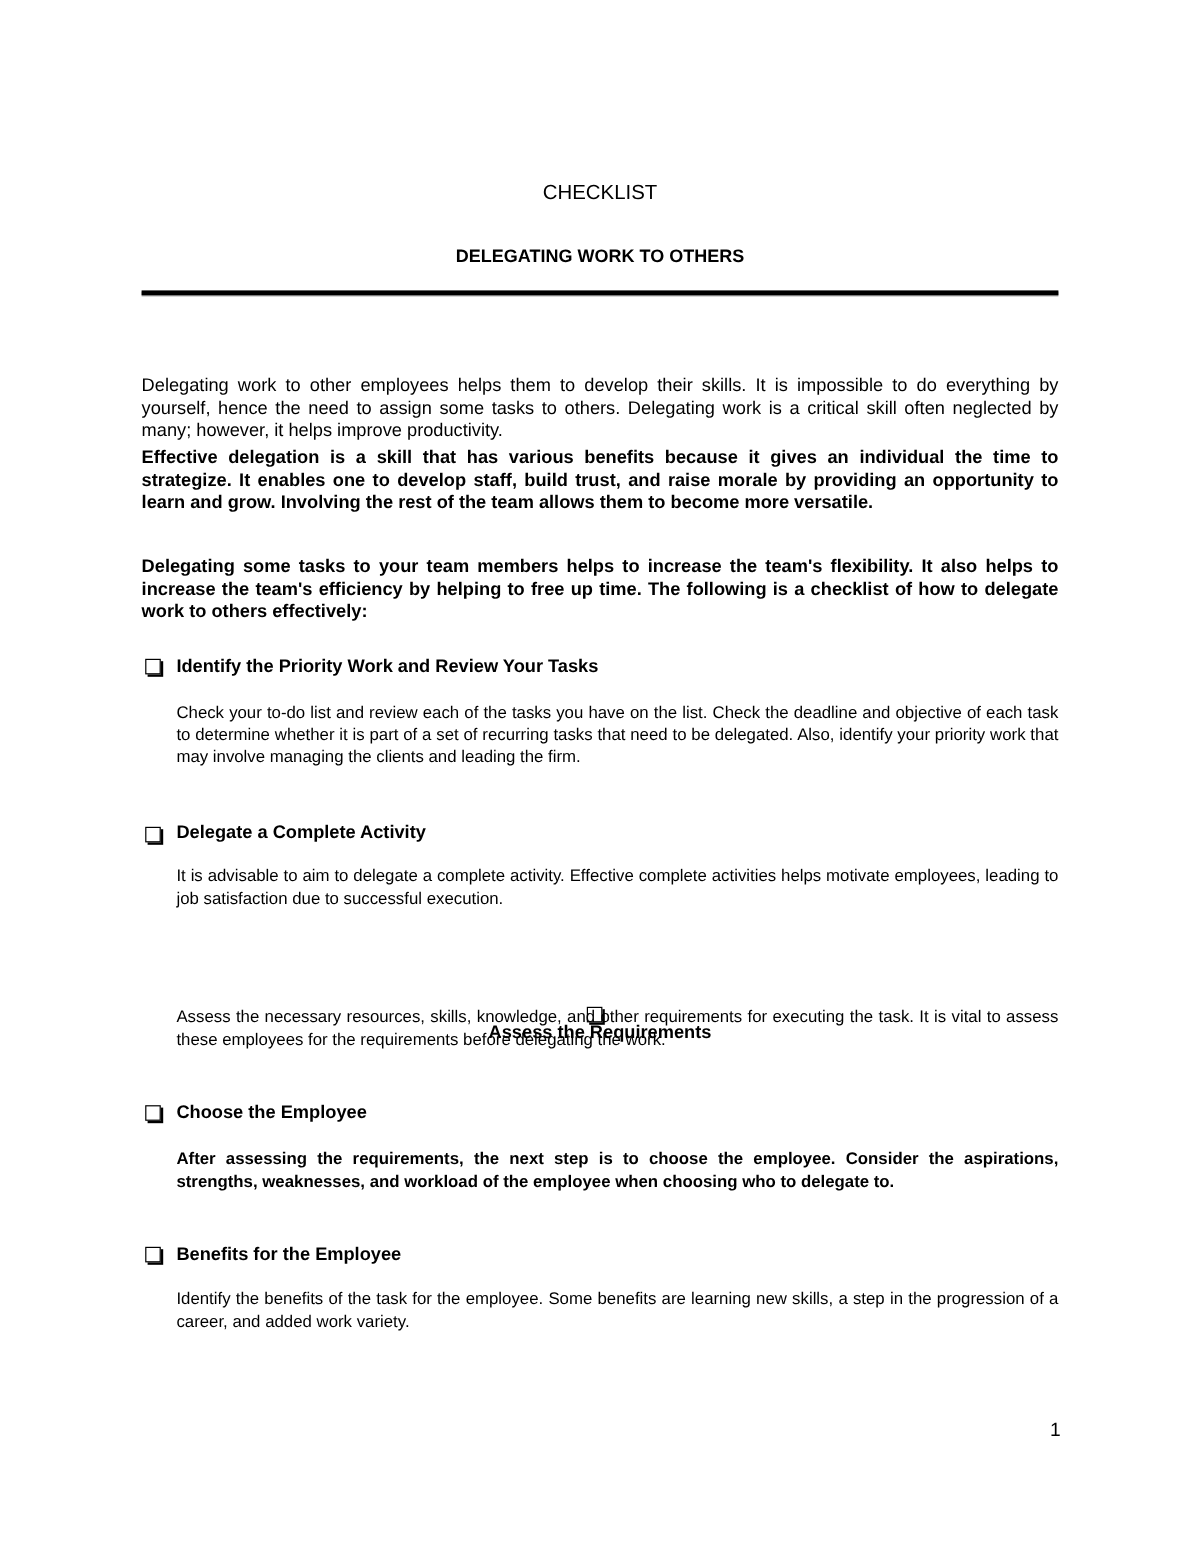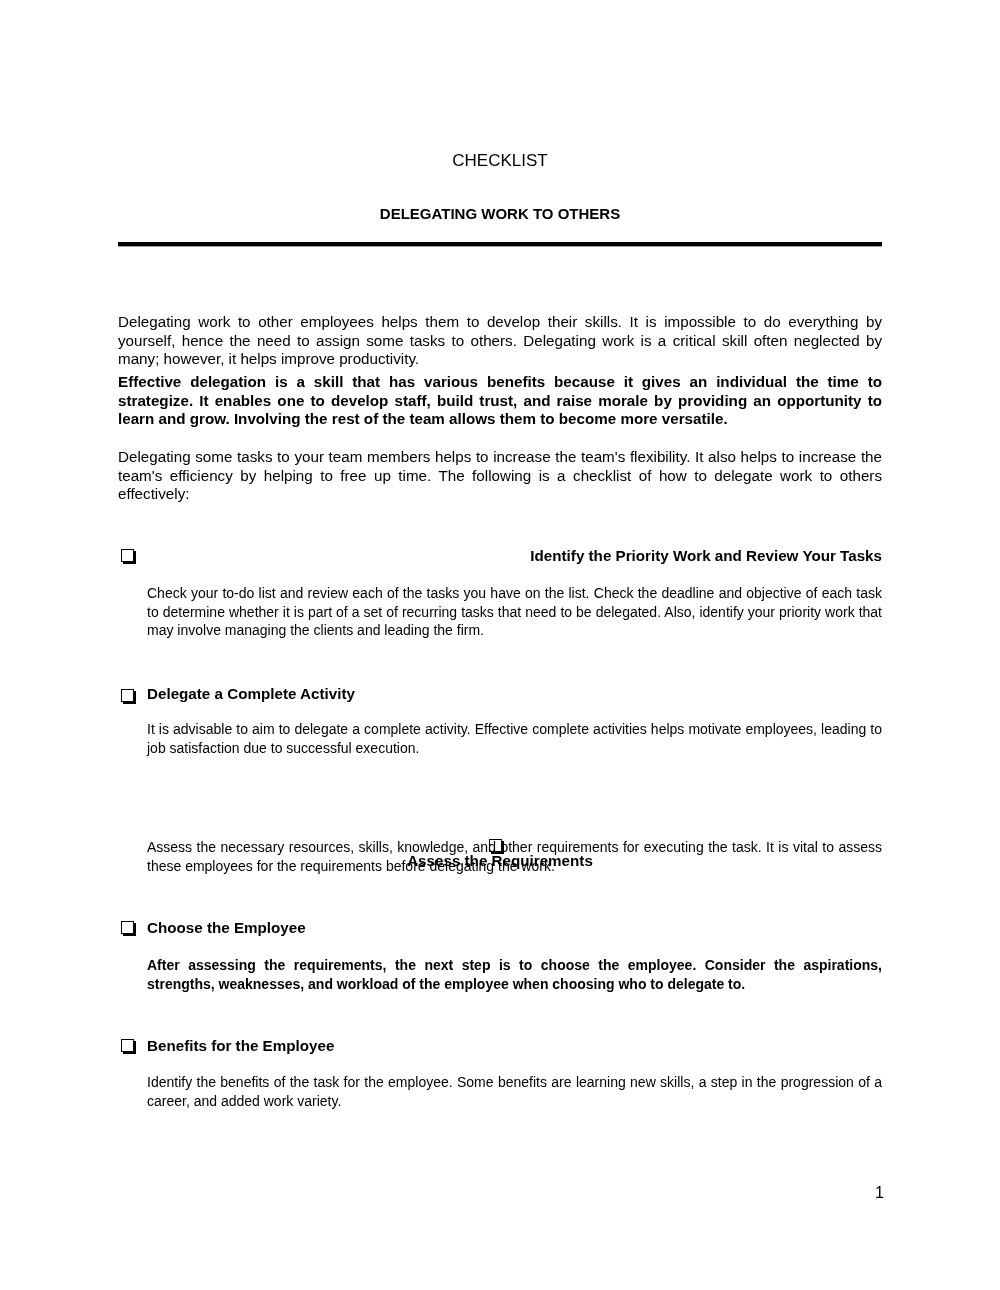--- a/index.html
+++ b/index.html
@@ -103,23 +103,23 @@
 </head>
 <body>
 
 <div class="page">
   <div class="title">CHECKLIST</div>
   <div class="subtitle">DELEGATING WORK TO OTHERS</div>
   <div class="rule"></div>
 
   <p class="para" style="top:297px;margin-top:16px;">Delegating work to other employees helps them to develop their skills. It is impossible to do everything by yourself, hence the need to assign some tasks to others. Delegating work is a critical skill often neglected by many; however, it helps improve productivity.</p>
   <p class="para" style="top:373px;font-weight:bold;">Effective delegation is a skill that has various benefits because it gives an individual the time to strategize. It enables one to develop staff, build trust, and raise morale by providing an opportunity to learn and grow. Involving the rest of the team allows them to become more versatile.</p>
-  <p class="para" style="top:448px;">Delegating some tasks to your team members helps to increase the team's flexibility. It also helps to increase the team's efficiency by helping to free up time. The following is a checklist of how to delegate work to others effectively:</p>
+  <p class="para" style="top:464px;font-weight:bold;">Delegating some tasks to your team members helps to increase the team's flexibility. It also helps to increase the team's efficiency by helping to free up time. The following is a checklist of how to delegate work to others effectively:</p>
 
-  <div class="item-head" style="top:545px;justify-content:space-between;">
+  <div class="item-head" style="top:545px;">
     <span class="checkbox"></span>
     <span class="item-title">Identify the Priority Work and Review Your Tasks</span>
   </div>
   <p class="item-body" style="top:584px;">Check your to-do list and review each of the tasks you have on the list. Check the deadline and objective of each task to determine whether it is part of a set of recurring tasks that need to be delegated. Also, identify your priority work that may involve managing the clients and leading the firm.</p>
 
   <div class="item-head" style="top:682px;align-items:flex-end;">
     <span class="checkbox"></span>
     <span class="item-title">Delegate a Complete Activity</span>
   </div>
   <p class="item-body" style="top:720px;">It is advisable to aim to delegate a complete activity. Effective complete activities helps motivate employees, leading to job satisfaction due to successful execution.</p>

